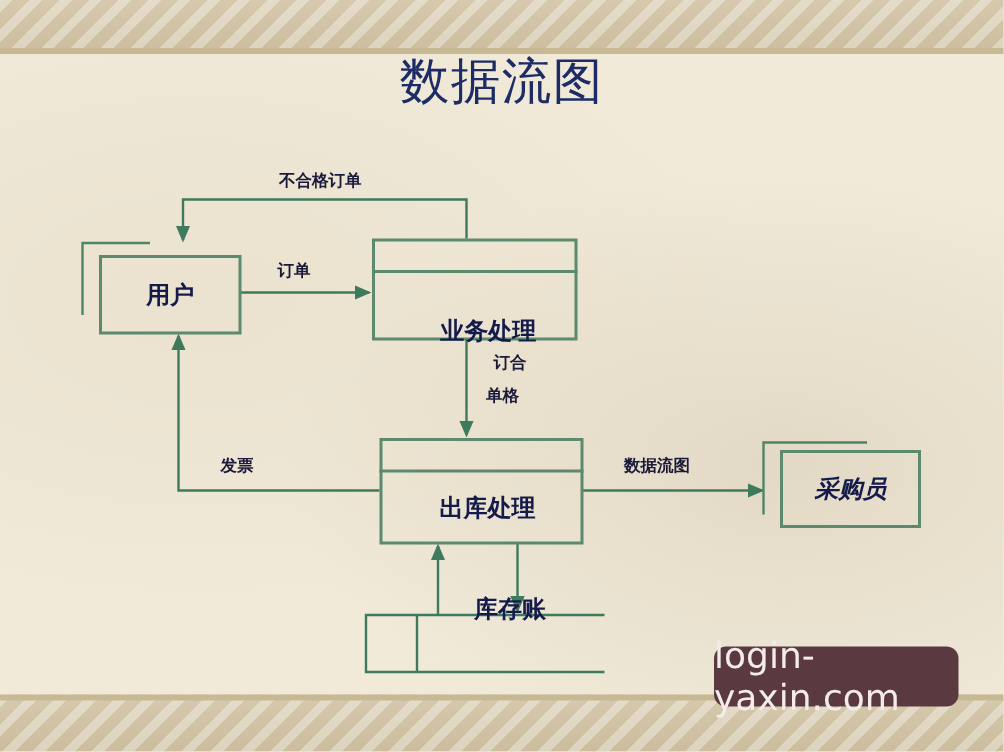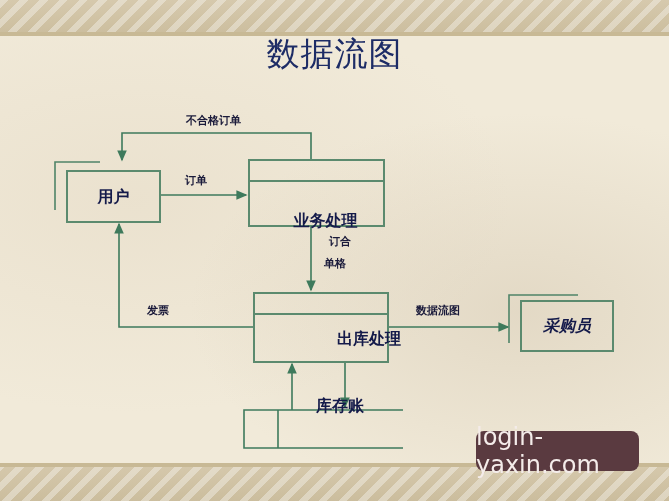--- a/index.html
+++ b/index.html
@@ -71,21 +71,21 @@
 
 <div class="box" style="left:66px;top:170px;width:95px;height:53px;"></div>
 <div class="boxtext" style="left:66px;top:187px;width:95px;text-align:center;">用户</div>
 
 <div class="box" style="left:248px;top:159px;width:137px;height:68px;"></div>
 <div style="position:absolute;left:248px;top:180px;width:137px;height:2px;background:#5b8a6e;"></div>
 <div class="boxtext" style="left:248px;top:195px;width:155px;margin-top:16px;">业务处理</div>
 
 <div class="box" style="left:253px;top:292px;width:136px;height:71px;"></div>
 <div style="position:absolute;left:253px;top:313px;width:136px;height:2px;background:#5b8a6e;"></div>
-<div class="boxtext" style="left:253px;top:329px;width:144px;padding-left:44px;">出库处理</div>
+<div class="boxtext" style="left:253px;top:329px;width:144px;">出库处理</div>
 
 <div class="box" style="left:520px;top:300px;width:94px;height:52px;"></div>
 <div class="boxtext" style="left:520px;top:316px;width:94px;font-style:italic;">采购员</div>
 
 <div class="boxtext" style="left:285px;top:396px;width:110px;">库存账</div>
 
 <div class="label" style="left:186px;top:113px;">不合格订单</div>
 <div class="label" style="left:185px;top:173px;">订单</div>
 <div class="label" style="left:329px;top:234px;">订合</div>
 <div class="label" style="left:324px;top:256px;">单格</div>

